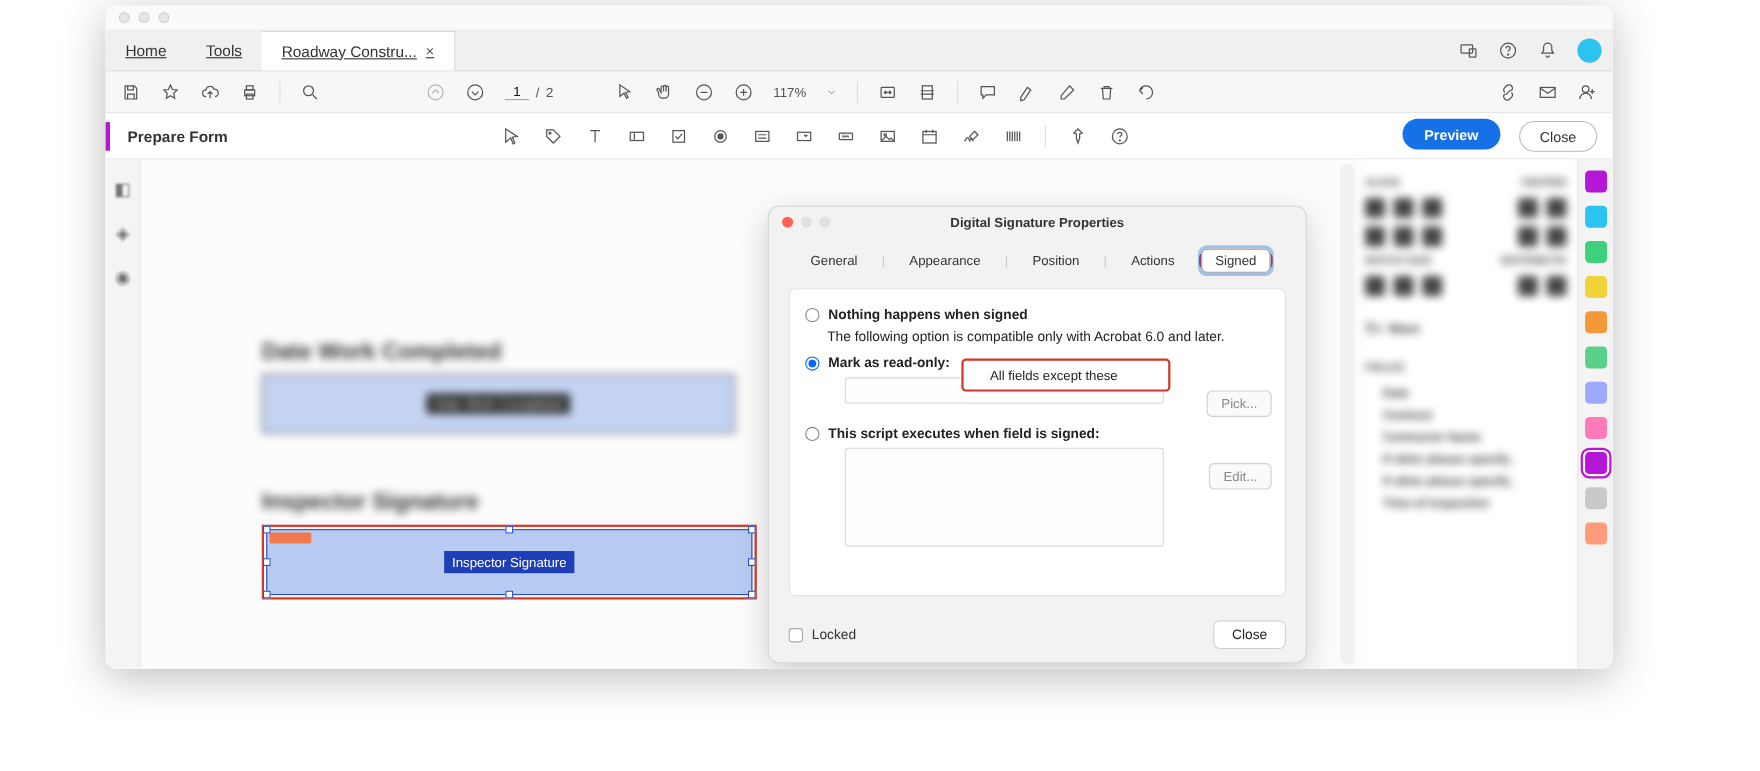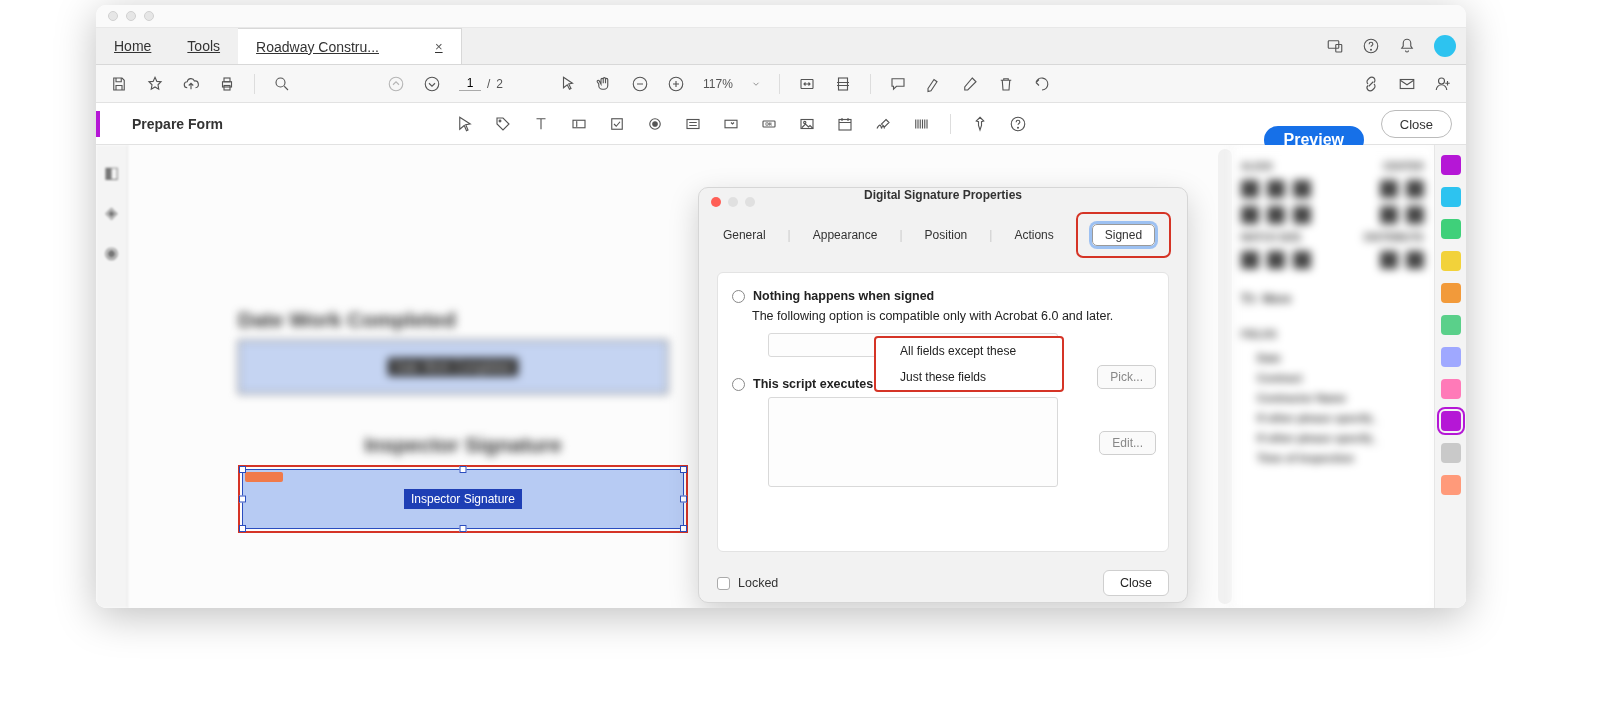--- a/index.html
+++ b/index.html
@@ -4,49 +4,49 @@
 <style>
   * { box-sizing: border-box; margin: 0; padding: 0; font-family: -apple-system, "Helvetica Neue", Arial, sans-serif; }
   body { background: #fff; width: 1600px; height: 701px; overflow: hidden; position: relative; }
   .app-window { position: absolute; left: 96px; top: 5px; width: 1370px; height: 603px; background: #fff; border-radius: 10px; box-shadow: 0 8px 40px rgba(0,0,0,0.25); overflow: hidden; display: flex; flex-direction: column; }
   .titlebar { height: 23px; background: #fafafa; display: flex; align-items: center; position: relative; border-bottom: 1px solid #e8e8e8; }
   .traffic { position: absolute; left: 12px; top: 6px; display: flex; gap: 8px; }
   .dot { width: 10px; height: 10px; border-radius: 50%; background: #e6e6e6; border: 0.5px solid #d0d0d0; }
   .titlebar-title { flex: 1; text-align: center; font-size: 12px; color: #6a6a6a; }
   .tabbar { height: 37px; background: #f0f0f0; display: flex; align-items: stretch; border-bottom: 1px solid #d8d8d8; position: relative; }
   .app-tab { padding: 0 18px; display: flex; align-items: center; font-size: 14px; color: #333; cursor: pointer; text-decoration: underline; }
-  .app-tab.active { background: #fff; border-top: 1px solid #d8d8d8; border-right: 1px solid #d8d8d8; position: relative; top: 0; gap: 48px; }
+  .app-tab.active { background: #fff; border-top: 1px solid #d8d8d8; border-right: 1px solid #d8d8d8; position: relative; top: 0; }
   .close-x { font-size: 13px; color: #555; margin-left: 8px; }
   .tabbar-right { position: absolute; right: 10px; top: 0; height: 100%; display: flex; align-items: center; gap: 18px; color: #555; }
   .avatar { width: 22px; height: 22px; border-radius: 50%; background: #2dc3f0; }
   .toolbar1 { height: 38px; background: #f7f7f7; border-bottom: 1px solid #e2e2e2; display: flex; align-items: center; padding: 0 14px; gap: 18px; color: #555; position: relative; }
   .toolbar1 .group { display: flex; align-items: center; gap: 18px; }
   .ico { width: 18px; height: 18px; display: inline-flex; align-items: center; justify-content: center; }
   .ico svg { width: 18px; height: 18px; stroke: #555; fill: none; stroke-width: 1.5; }
   .page-ind { font-size: 12px; color: #555; display: flex; align-items: center; gap: 6px; }
   .page-ind input { width: 22px; border: none; border-bottom: 1px solid #aaa; background: transparent; text-align: center; font-size: 12px; }
   .zoom { font-size: 12px; color: #555; }
   .toolbar1-right { position: absolute; right: 14px; top: 0; height: 100%; display: flex; align-items: center; gap: 18px; }
-  .toolbar2 { height: 42px; background: #fff; border-bottom: 1px solid #e2e2e2; display: flex; align-items: center; padding: 0 30px; position: relative; }
+  .toolbar2 { height: 42px; background: #fff; border-bottom: 1px solid #e2e2e2; display: flex; align-items: center; padding: 0 14px; position: relative; }
   .purple-marker { position: absolute; left: -2px; top: 8px; width: 6px; height: 26px; background: #b517d6; }
   .prepare-label { font-size: 14px; color: #333; margin-left: 6px; font-weight: 600; }
   .form-tools { position: absolute; left: 360px; display: flex; align-items: center; gap: 20px; }
   .form-tools .ico svg { stroke: #555; }
-  .btn-preview { position: absolute; right: 102px; top: 23px; background: #1670e8; color: #fff; border: none; border-radius: 15px; height: 28px; padding: 0 20px; font-size: 16px; font-weight: 600; cursor: pointer; }
+  .btn-preview { position: absolute; right: 102px; top: 5px; background: #1670e8; color: #fff; border: none; border-radius: 15px; height: 28px; padding: 0 20px; font-size: 13px; font-weight: 600; cursor: pointer; }
   .btn-close-tool { position: absolute; right: 14px; top: 7px; background: #fff; color: #333; border: 1px solid #bbb; border-radius: 15px; height: 28px; padding: 0 18px; font-size: 13px; font-weight: 500; cursor: pointer; }
   .content { flex: 1; position: relative; background: #fcfcfc; display: flex; overflow: hidden; }
   .left-rail { width: 32px; background: #f4f4f4; border-right: 1px solid #e6e6e6; display: flex; flex-direction: column; align-items: center; padding-top: 18px; gap: 22px; color: #777; filter: blur(1px); }
   .right-rail { position: absolute; right: 0; top: 0; bottom: 0; width: 32px; background: #f4f4f4; border-left: 1px solid #e6e6e6; display: flex; flex-direction: column; align-items: center; padding-top: 10px; gap: 12px; }
   .rail-sq { width: 20px; height: 20px; border-radius: 4px; }
   .doc-area { flex: 1; position: relative; }
   .blur-layer { position: absolute; left: 110px; top: 8px; filter: blur(4px); }
   .heading { font-size: 21px; font-weight: 700; color: #333; margin-top: 0; }
   .field-box { background: #c5d4f2; border: 1px solid #333; width: 430px; height: 54px; display: flex; align-items: center; justify-content: center; margin-top: 8px; }
   .field-label-chip { background: #222; color: #fff; font-size: 12px; padding: 2px 6px; }
-  .sig-section { position: absolute; left: 110px; top: 288px; text-align: center; }
+  .sig-section { position: absolute; left: 110px; top: 300px; }
   .sig-section .heading { filter: blur(4px); }
   .sig-selection { margin-top: 8px; border: 2px solid #d53426; width: 450px; height: 68px; padding: 2px; position: relative; }
   .sig-inner { width: 100%; height: 100%; background: #b7cbf3; border: 1px solid #2a4dbf; position: relative; display: flex; align-items: center; justify-content: center; }
   .sig-chip { background: #1e3fb5; color: #fff; font-size: 12px; padding: 2px 6px; border: 1px solid #1e3fb5; }
   .handle { position: absolute; width: 7px; height: 7px; background: #fff; border: 1px solid #2a4dbf; }
   .handle.tl{left:-4px;top:-4px} .handle.tr{right:-4px;top:-4px} .handle.bl{left:-4px;bottom:-4px} .handle.br{right:-4px;bottom:-4px}
   .handle.ml{left:-4px;top:50%;transform:translateY(-50%)} .handle.mr{right:-4px;top:50%;transform:translateY(-50%)}
   .handle.tm{left:50%;top:-4px;transform:translateX(-50%)} .handle.bm{left:50%;bottom:-4px;transform:translateX(-50%)}
   .orange-tag { position: absolute; left: 2px; top: 2px; width: 38px; height: 10px; background: #f07a4a; border-radius: 2px; font-size: 7px; color: #7a2a12; padding-left: 2px; filter: blur(0.6px); }
   .scrollbar { position: absolute; right: 234px; top: 4px; width: 14px; bottom: 4px; background: #f1f1f1; border-radius: 7px; }
@@ -59,21 +59,21 @@
   
   .dialog { position: absolute; left: 570px; top: 42px; width: 490px; height: 416px; background: #f2f2f2; border-radius: 10px; box-shadow: 0 10px 30px rgba(0,0,0,0.18); border: 1px solid #d6d6d6; display: flex; flex-direction: column; }
   .dlg-titlebar { height: 28px; display:flex; align-items:center; justify-content:center; position:relative; font-size:12px; font-weight:600; color:#333; }
   .dlg-traffic { position:absolute; left:12px; top:9px; display:flex; gap:7px; }
   .dlg-dot { width:10px; height:10px; border-radius:50%; }
   .dlg-dot.red { background:#ff5f56; } .dlg-dot.gray { background:#e0e0e0; }
   .dlg-body { flex:1; padding: 10px 18px; position: relative; }
   .dlg-tabs { display:flex; align-items:center; justify-content:center; gap:14px; font-size:12px; color:#3b3b3b; margin-bottom: 14px; position: relative; }
   .dlg-tab { padding: 4px 8px; cursor:pointer; color:#333; }
   .dlg-tab-sep { color:#ccc; }
-  .dlg-tab.active-wrap { border: 2px solid #d53426; border-radius: 7px; padding: 14px; }
+  .dlg-tab.active-wrap { border: 2px solid #d53426; border-radius: 7px; padding: 0; }
   .dlg-tab.active { background: #fff; border: 1px solid #9a9a9a; border-radius: 5px; padding: 3px 12px; box-shadow: 0 0 0 3px rgba(0,103,244,0.35); }
   .dlg-panel { background:#fff; border:1px solid #e3e3e3; border-radius:6px; padding: 14px 14px 18px 14px; position:relative; min-height: 280px; }
   .radio-row { display:flex; align-items:center; gap:8px; font-size:12.5px; color:#222; margin: 2px 0 6px 0; font-weight: bold; }
   .radio { width:13px; height:13px; border:1.5px solid #888; border-radius:50%; background:#fff; display:inline-block; position:relative; }
   .radio.checked { border-color:#0a66ff; }
   .radio.checked::after { content:""; position:absolute; left:2px; top:2px; width:7px; height:7px; border-radius:50%; background:#0a66ff; }
   .sub-note { font-size:12.5px; color:#222; margin: 0 0 10px 20px; }
   .dropdown-wrap { position: absolute; left: 156px; top: 63px; width: 190px; border: 2px solid #d53426; border-radius: 4px; background: #fff; z-index: 5; }
   .dd-item { font-size: 12px; padding: 6px 10px 6px 24px; color:#222; cursor:pointer; position:relative; }
   .dd-item.sel { background: #2f72ff; color:#fff; }
@@ -487,26 +487,29 @@
             <span class="dlg-tab active-wrap">
               <span class="dlg-tab active">Signed</span>
             </span>
           </div>
           <div class="dlg-panel">
             <div class="radio-row">
               <span class="radio"></span>
               <span>Nothing happens when signed</span>
             </div>
             <div class="sub-note">The following option is compatible only with Acrobat 6.0 and later.</div>
+            <div class="radio-row">
+              <span class="radio checked"></span>
+              <span>Mark as read-only:</span>
+            </div>
             <div class="text-slot"></div>
             <button class="pick-btn">Pick...</button>
 
             <div class="dropdown-wrap">
               <div class="dd-item">All fields except these</div>
-              <div class="dd-item">Just these fields</div>
             </div>
 
             <div style="height:18px"></div>
             <div class="radio-row">
               <span class="radio"></span>
               <span>This script executes when field is signed:</span>
             </div>
             <button class="edit-btn">Edit...</button>
             <div class="text-area-slot"></div>
           </div>

